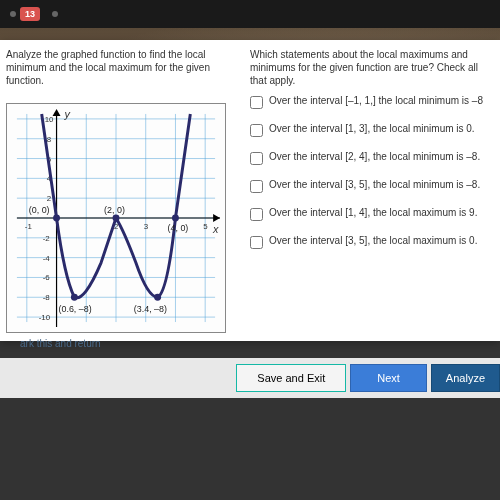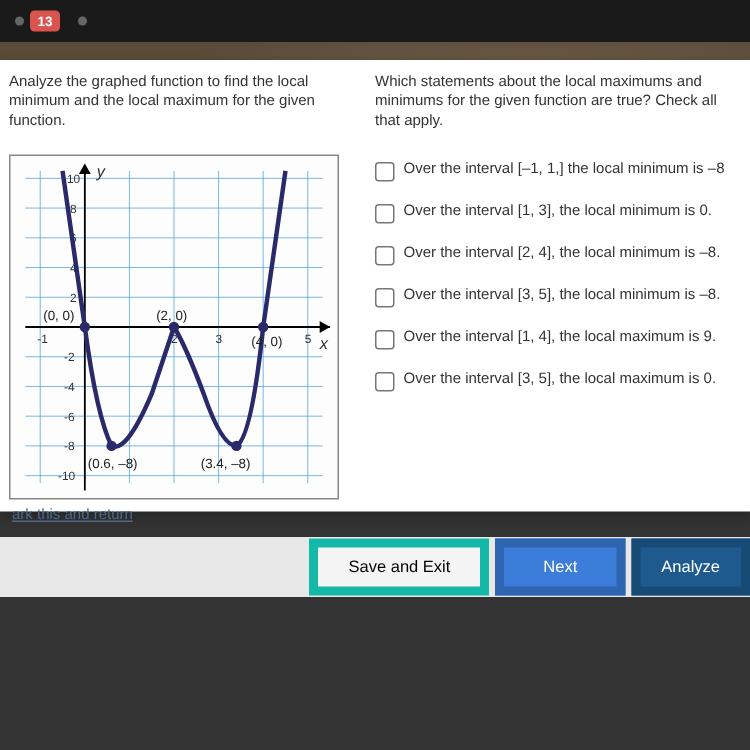--- a/index.html
+++ b/index.html
@@ -9,27 +9,27 @@
   .tab-dot { width: 6px; height: 6px; background: #666; border-radius: 50%; }
   .badge { background: #d9534f; color: #fff; font-size: 9px; padding: 2px 5px; border-radius: 3px; font-weight: bold; }
   .photo-area { height: 130px; background: linear-gradient(180deg, #5a4a38 0%, #6b5844 50%, #4a3c2e 100%); position: relative; overflow: hidden; }
   .photo-area::before { content: ""; position: absolute; top: 0; right: 0; bottom: 0; left: 0; background: radial-gradient(ellipse at 70% 40%, rgba(200,180,150,0.3) 0%, transparent 60%); }
   .card { position: absolute; top: 40px; left: 0; right: 0; background: #fff; color: #333; display: flex; padding: 8px 6px; box-shadow: 0 2px 8px rgba(0,0,0,.3); }
   .left-col { width: 240px; padding-right: 6px; }
   .right-col { flex: 1; padding-left: 4px; }
   .prompt { font-size: 10px; line-height: 1.3; margin-bottom: 16px; }
   .graph-box { width: 220px; height: 230px; background: #fdfdfd; border: 1px solid #888; position: relative; }
   .graph-box svg { width: 100%; height: 100%; }
-  .question { font-size: 10px; line-height: 1.3; margin-bottom: 20px; }
+  .question { font-size: 10px; line-height: 1.3; margin-bottom: 8px; }
   .opts { display: flex; flex-direction: column; gap: 14px; }
   .opt { display: flex; align-items: flex-start; gap: 6px; font-size: 10px; line-height: 1.2; }
   .opt input { margin-top: 1px; }
-  .link-row { position: absolute; top: 338px; left: 8px; font-size: 10px; color: #4a6a8a; text-decoration: underline; }
+  .link-row { position: absolute; top: 338px; left: 20px; font-size: 10px; color: #4a6a8a; }
   .btn-row { position: absolute; top: 358px; left: 0; right: 0; height: 40px; background: #e8e8e8; display: flex; justify-content: flex-end; align-items: center; gap: 4px; padding-right: 0; }
-  .btn { font-size: 11px; padding: 7px 20px; border: 6px solid #14b8a6; background: #f4f4f4; cursor: pointer; }
+  .btn { font-size: 11px; padding: 7px 20px; border: 1px solid #14b8a6; background: #f4f4f4; cursor: pointer; }
   .btn-primary { background: #3b7dd8; color: #fff; border-color: #2e64b0; padding: 7px 26px; }
   .btn-submit { background: #1f5a8e; color: #fff; border-color: #174a75; border-radius: 0; padding: 7px 14px; }
   .axis-lbl { font-size: 11px; fill: #333; font-style: italic; }
   .pt-lbl { font-size: 9px; fill: #222; }
 </style>
 </head>
 <body>
 
 <div class="topbar">
   <div class="tab-group">

